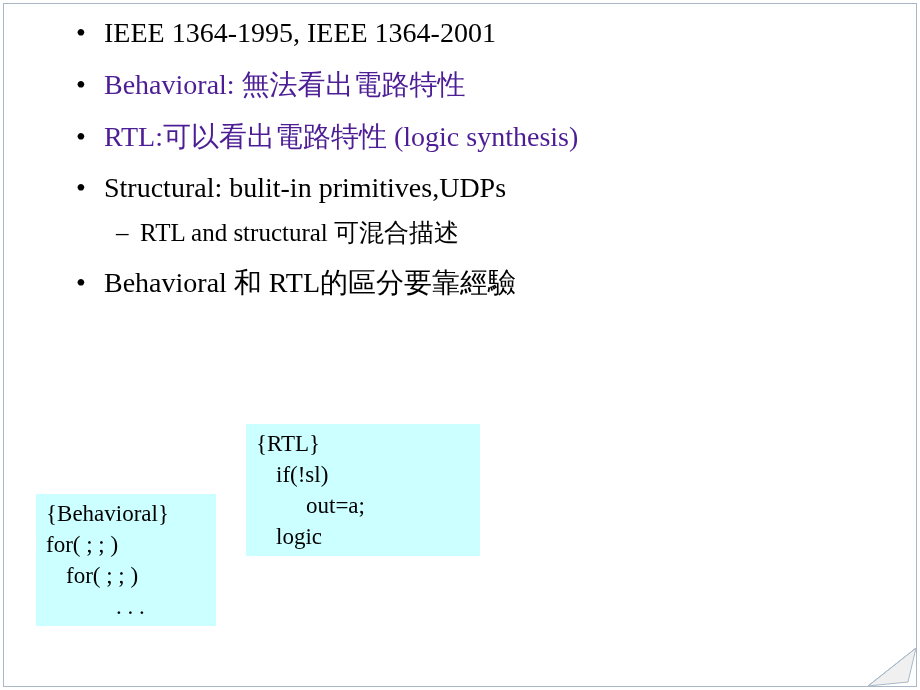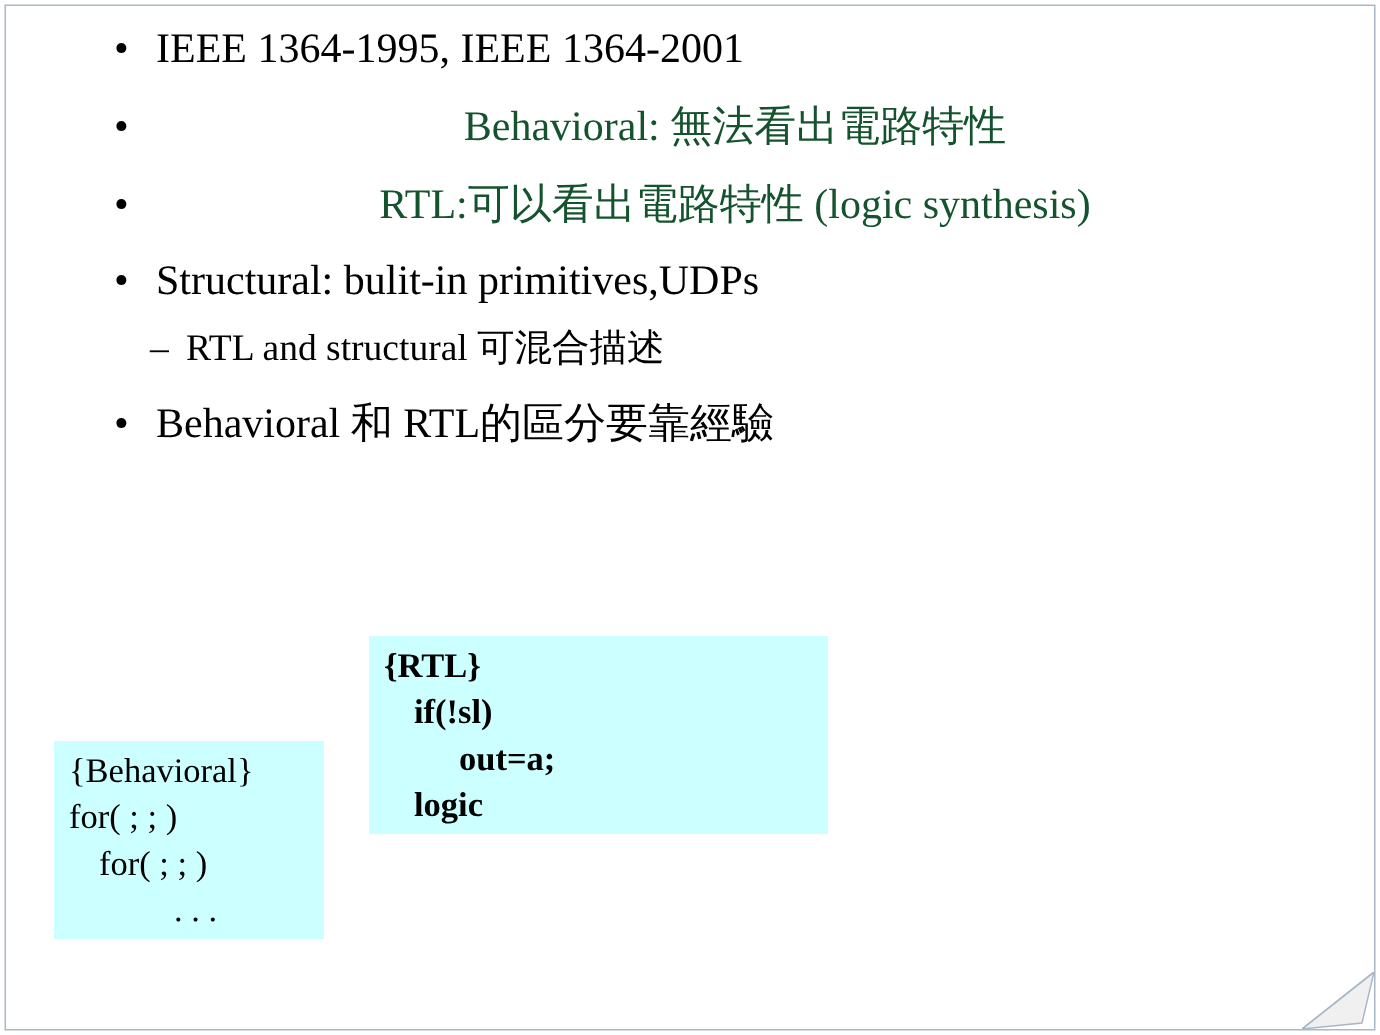--- a/index.html
+++ b/index.html
@@ -33,26 +33,25 @@
       line-height: 1.35;
     }
     .bullet-item::before {
       content: "•";
       position: absolute;
       left: -28px;
       font-size: 28px;
       color: #000;
     }
     .bullet-item.blue-text {
-      color: #14532d;
-      text-align: center;
+      color: #4c1d95;
     }
     .sub-bullet-item {
       position: relative;
-      margin-left: 20px;
+      margin-left: 36px;
       margin-top: 10px;
       margin-bottom: 10px;
       font-size: 25px;
       line-height: 1.3;
     }
     .sub-bullet-item::before {
       content: "–";
       position: absolute;
       left: -24px;
       font-size: 25px;
@@ -67,22 +66,21 @@
       line-height: 1.35;
     }
     .code-box.behavioral {
       left: 32px;
       top: 490px;
       width: 180px;
     }
     .code-box.rtl {
       left: 242px;
       top: 420px;
-      width: 306px;
-      font-weight: bold;
+      width: 234px;
     }
     .code-line {
       white-space: nowrap;
     }
     .code-indent-1 { padding-left: 20px; }
     .code-indent-2 { padding-left: 50px; }
     .code-indent-3 { padding-left: 70px; }
     .page-curl {
       position: absolute;
       bottom: 0;

